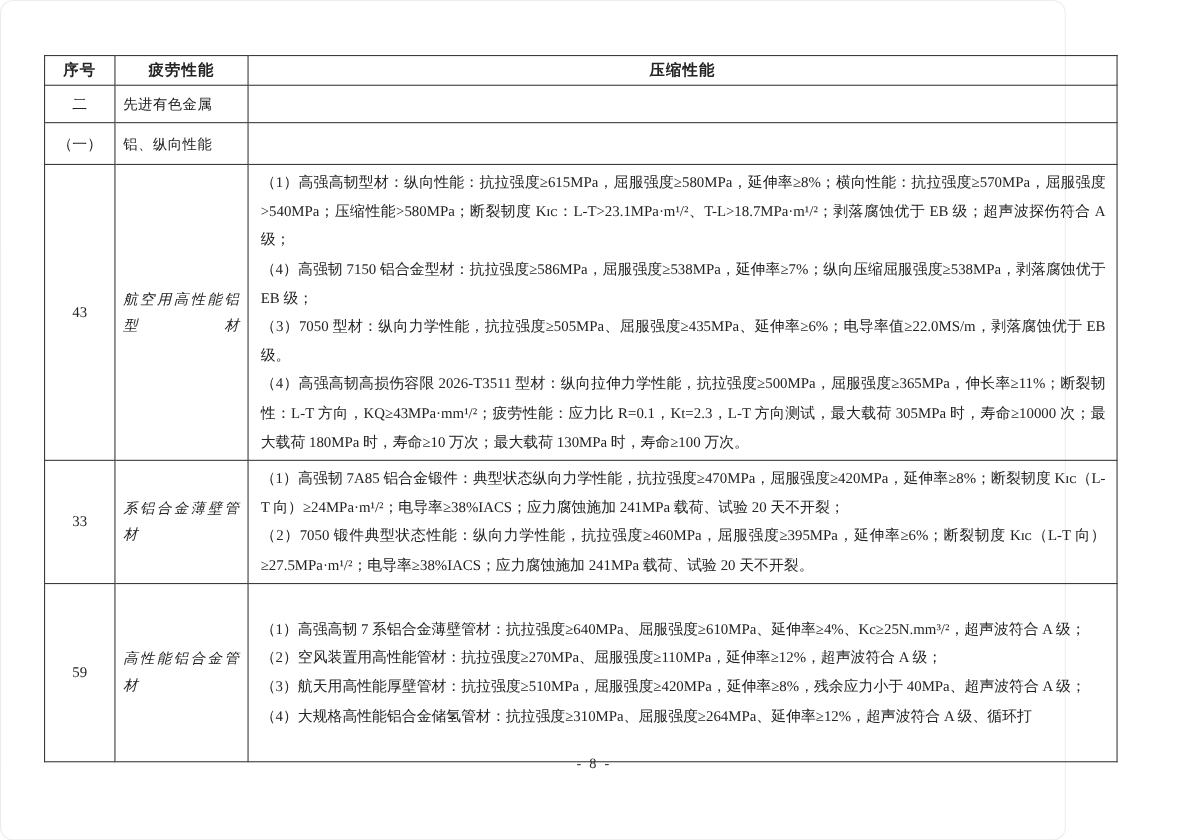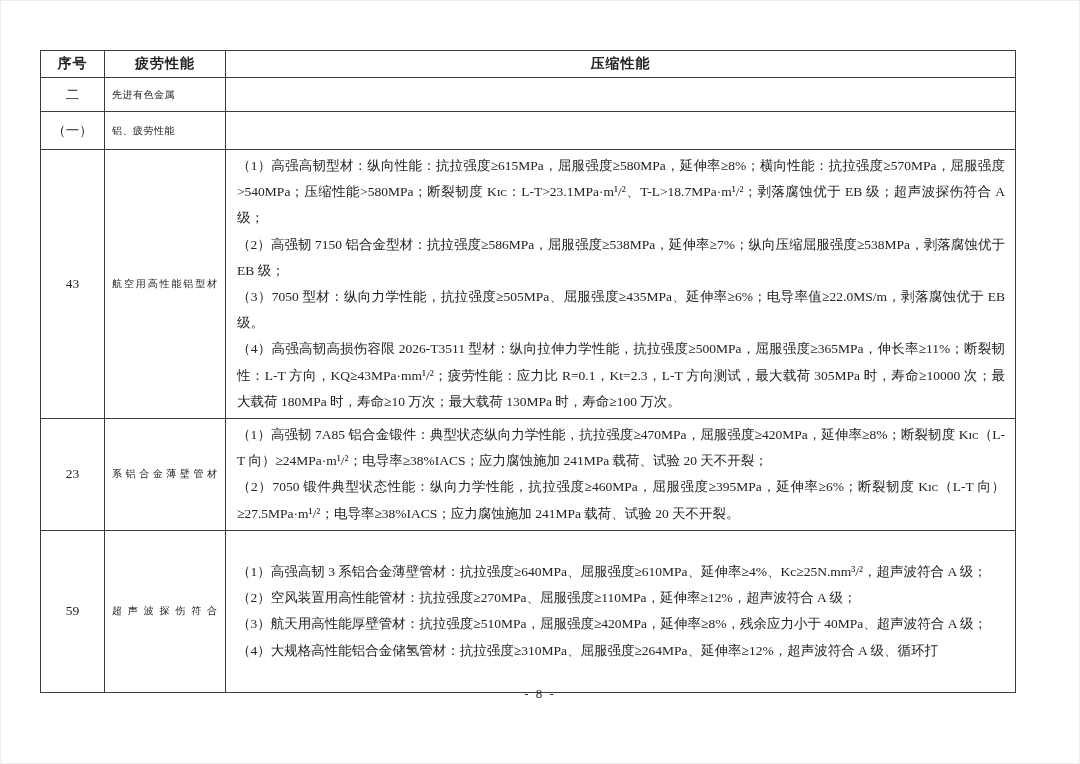--- a/index.html
+++ b/index.html
@@ -5,23 +5,24 @@
   html,body{margin:0;padding:0;}
   body{
     width:1080px;height:764px;
     background:#ffffff;
     font-family:"Liberation Serif","DejaVu Serif",serif;
     color:#232323;
     position:relative;
     overflow:hidden;
   }
   .page{
-    position:absolute;left:0;top:0;width:1080px;height:764px;
+    position:absolute;left:0;top:0;width:969px;height:764px;
     background:#ffffff;
     box-shadow:inset 0 0 0 1px #ececec;
+    border-radius:12px;
   }
   table.doc-table{
     position:absolute;left:40px;top:50px;
     width:975px;
     border-collapse:collapse;
     table-layout:fixed;
   }
   .doc-table col.c1{width:64px;}
   .doc-table col.c2{width:121px;}
   .doc-table col.c3{width:790px;}
@@ -41,30 +42,31 @@
   tr.r-sec1{height:34px;}
   tr.r-sec2{height:38px;}
   tr.r-32{height:264px;}
   tr.r-33{height:104px;}
   tr.r-34{height:162px;}
   td.c-no{
     text-align:center;
     font-size:13.5px;
   }
   td.c-name{
-    font-size:10px;
+    font-size:13px;
     padding:4px 7px;
     line-height:24px;
     letter-spacing:0.5px;
     text-align:left;
   }
   td.c-name.spread{
     text-align:justify;
     text-align-last:justify;
     letter-spacing:1px;
+    font-style:italic;
   }
   td.c-req{
     font-size:13.5px;
     padding:3px 10px 3px 11px;
     line-height:26.2px;
   }
   td.c-req p{
     margin:0;
     text-align:justify;
   }
@@ -96,46 +98,46 @@
       </tr>
     </thead>
     <tbody>
       <tr class="r-sec1">
         <td class="c-no">二</td>
         <td class="c-name">先进有色金属</td>
         <td class="c-req"></td>
       </tr>
       <tr class="r-sec2">
         <td class="c-no">（一）</td>
-        <td class="c-name">铝、疲劳性能</td>
+        <td class="c-name">铝、纵向性能</td>
         <td class="c-req"></td>
       </tr>
       <tr class="r-32">
         <td class="c-no">43</td>
         <td class="c-name spread">航空用高性能铝型材</td>
         <td class="c-req">
           <p>（1）高强高韧型材：纵向性能：抗拉强度≥615MPa，屈服强度≥580MPa，延伸率≥8%；横向性能：抗拉强度≥570MPa，屈服强度&gt;540MPa；压缩性能&gt;580MPa；断裂韧度 Kɪᴄ：L-T&gt;23.1MPa·m¹/²、T-L&gt;18.7MPa·m¹/²；剥落腐蚀优于 EB 级；超声波探伤符合 A 级；</p>
-          <p>（2）高强韧 7150 铝合金型材：抗拉强度≥586MPa，屈服强度≥538MPa，延伸率≥7%；纵向压缩屈服强度≥538MPa，剥落腐蚀优于 EB 级；</p>
+          <p>（4）高强韧 7150 铝合金型材：抗拉强度≥586MPa，屈服强度≥538MPa，延伸率≥7%；纵向压缩屈服强度≥538MPa，剥落腐蚀优于 EB 级；</p>
           <p>（3）7050 型材：纵向力学性能，抗拉强度≥505MPa、屈服强度≥435MPa、延伸率≥6%；电导率值≥22.0MS/m，剥落腐蚀优于 EB 级。</p>
           <p>（4）高强高韧高损伤容限 2026-T3511 型材：纵向拉伸力学性能，抗拉强度≥500MPa，屈服强度≥365MPa，伸长率≥11%；断裂韧性：L-T 方向，KQ≥43MPa·mm¹/²；疲劳性能：应力比 R=0.1，Kt=2.3，L-T 方向测试，最大载荷 305MPa 时，寿命≥10000 次；最大载荷 180MPa 时，寿命≥10 万次；最大载荷 130MPa 时，寿命≥100 万次。</p>
         </td>
       </tr>
       <tr class="r-33">
-        <td class="c-no">23</td>
+        <td class="c-no">33</td>
         <td class="c-name spread">系铝合金薄壁管材</td>
         <td class="c-req">
           <p>（1）高强韧 7A85 铝合金锻件：典型状态纵向力学性能，抗拉强度≥470MPa，屈服强度≥420MPa，延伸率≥8%；断裂韧度 Kɪᴄ（L-T 向）≥24MPa·m¹/²；电导率≥38%IACS；应力腐蚀施加 241MPa 载荷、试验 20 天不开裂；</p>
           <p>（2）7050 锻件典型状态性能：纵向力学性能，抗拉强度≥460MPa，屈服强度≥395MPa，延伸率≥6%；断裂韧度 Kɪᴄ（L-T 向）≥27.5MPa·m¹/²；电导率≥38%IACS；应力腐蚀施加 241MPa 载荷、试验 20 天不开裂。</p>
         </td>
       </tr>
       <tr class="r-34">
         <td class="c-no">59</td>
-        <td class="c-name spread">超声波探伤符合</td>
+        <td class="c-name spread">高性能铝合金管材</td>
         <td class="c-req">
-          <p>（1）高强高韧 3 系铝合金薄壁管材：抗拉强度≥640MPa、屈服强度≥610MPa、延伸率≥4%、Kc≥25N.mm³/²，超声波符合 A 级；</p>
+          <p>（1）高强高韧 7 系铝合金薄壁管材：抗拉强度≥640MPa、屈服强度≥610MPa、延伸率≥4%、Kc≥25N.mm³/²，超声波符合 A 级；</p>
           <p>（2）空风装置用高性能管材：抗拉强度≥270MPa、屈服强度≥110MPa，延伸率≥12%，超声波符合 A 级；</p>
           <p>（3）航天用高性能厚壁管材：抗拉强度≥510MPa，屈服强度≥420MPa，延伸率≥8%，残余应力小于 40MPa、超声波符合 A 级；</p>
           <p>（4）大规格高性能铝合金储氢管材：抗拉强度≥310MPa、屈服强度≥264MPa、延伸率≥12%，超声波符合 A 级、循环打</p>
         </td>
       </tr>
     </tbody>
   </table>
 
   <div class="page-number">- 8 -</div>
 

